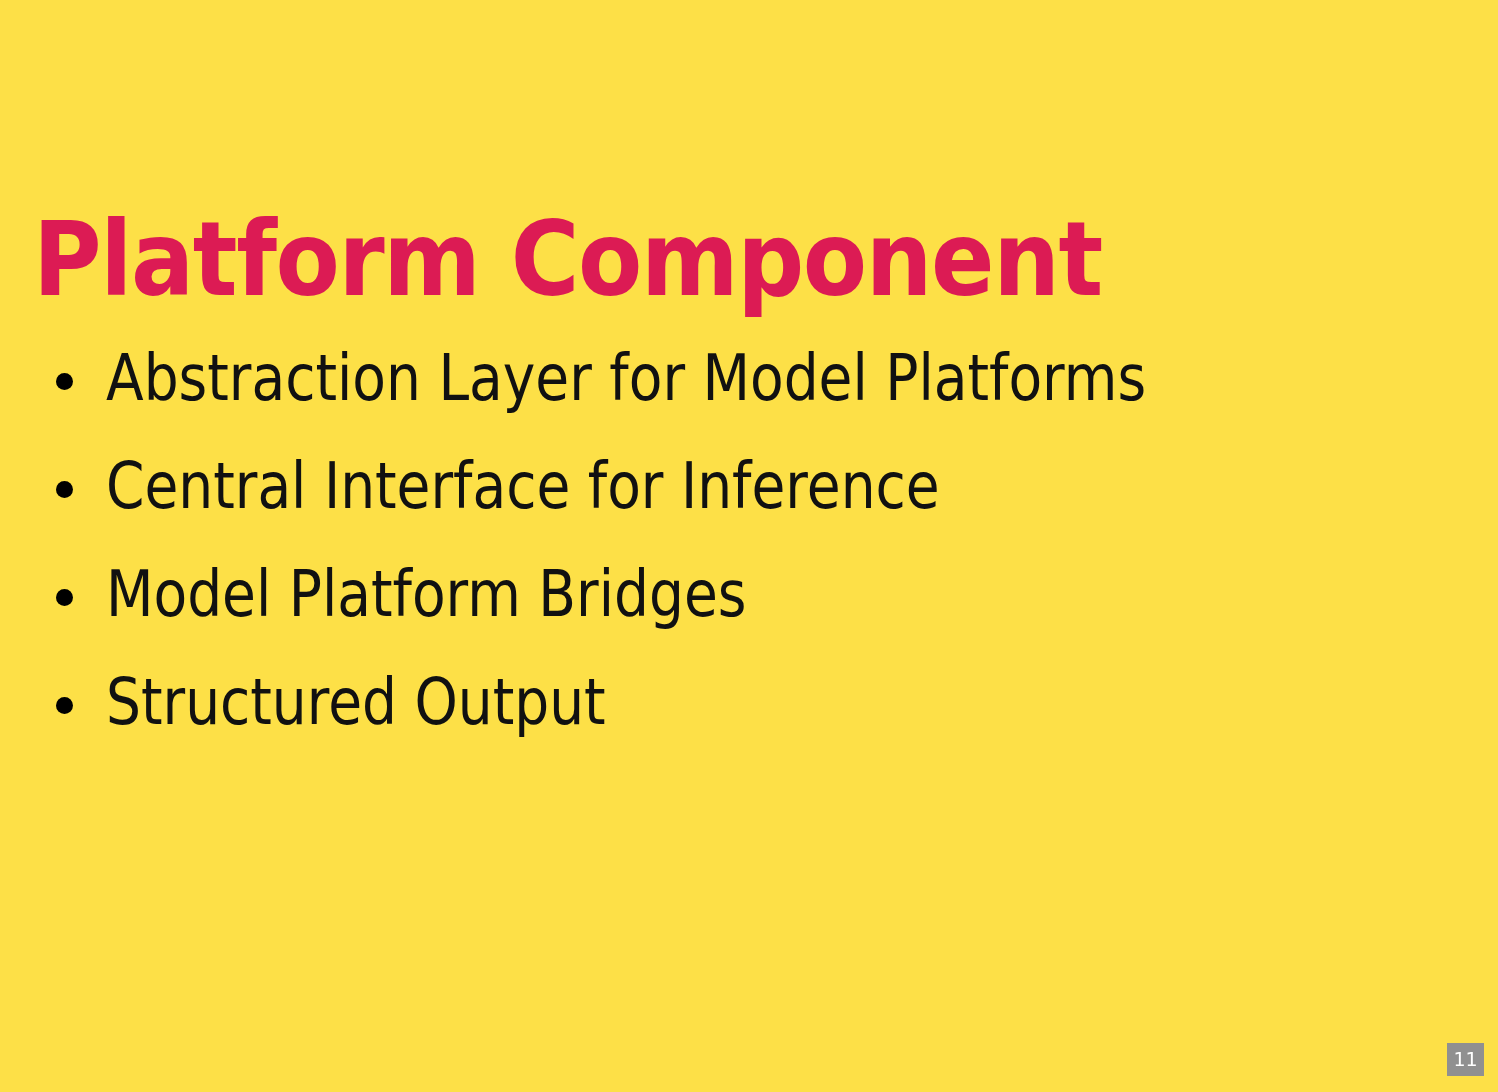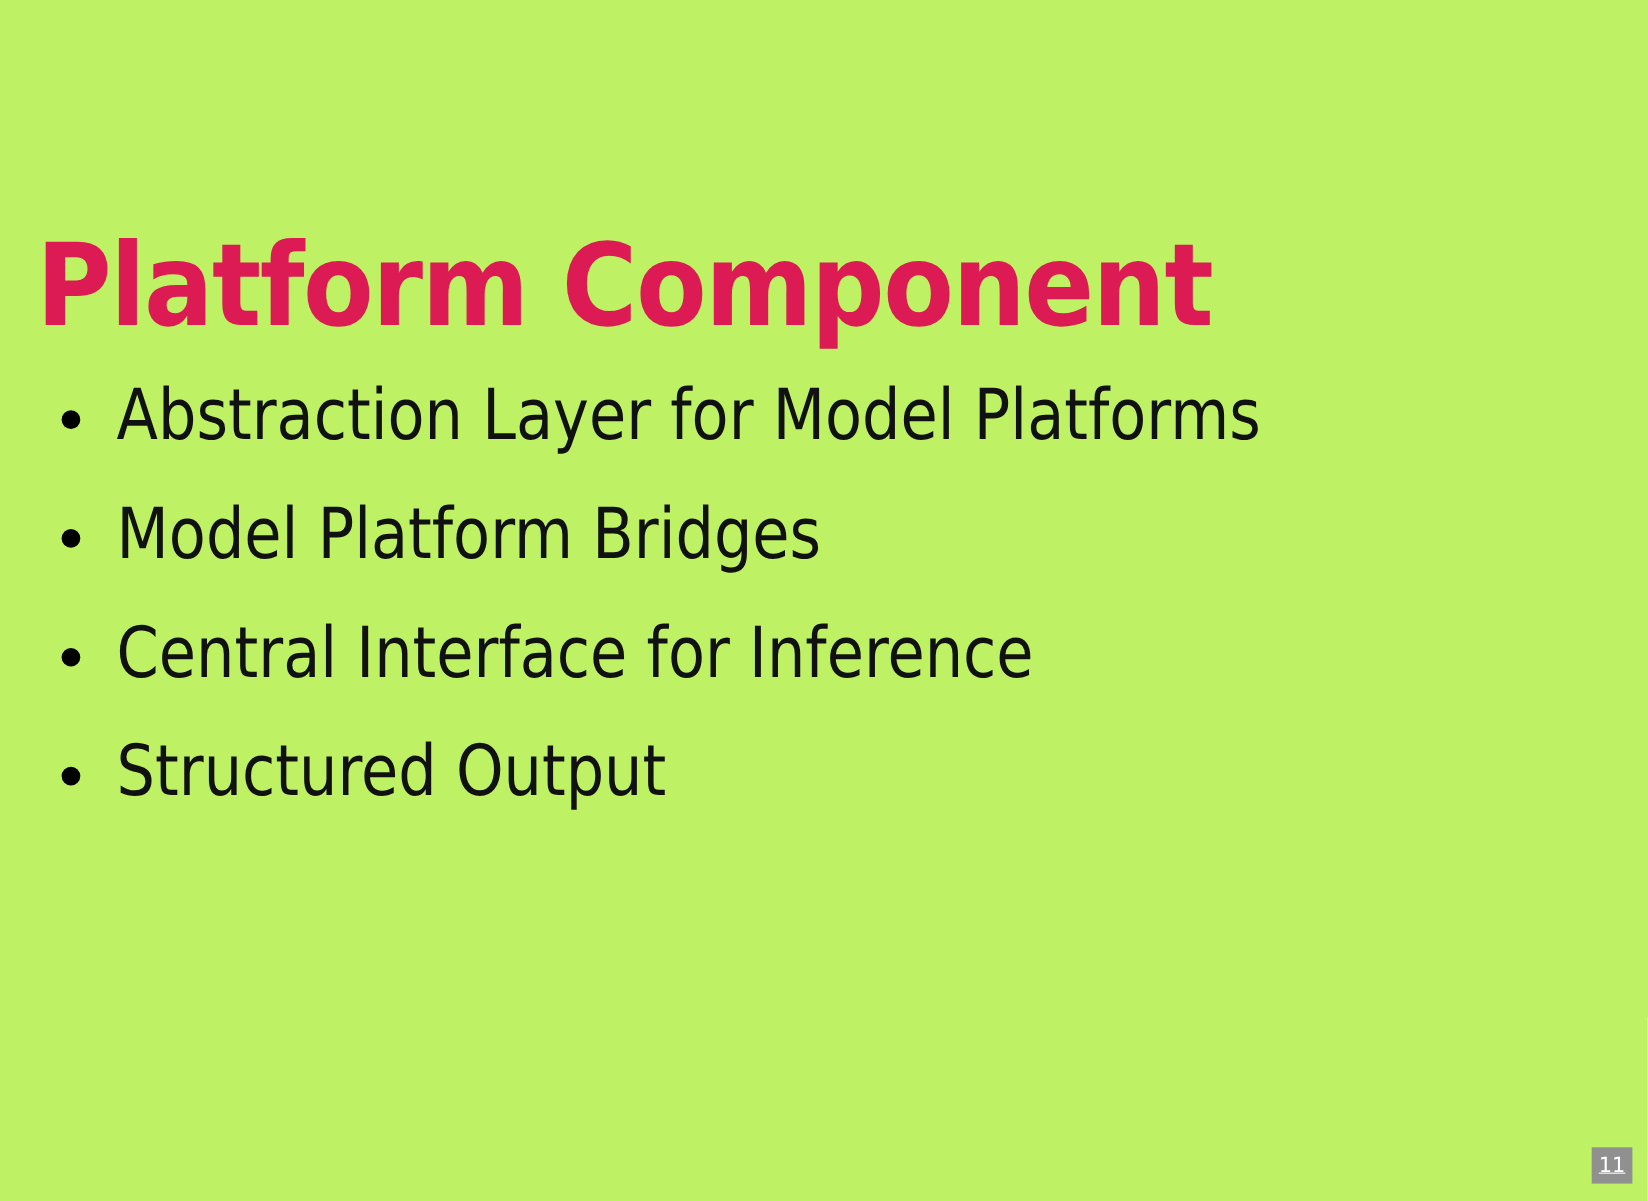--- a/index.html
+++ b/index.html
@@ -5,21 +5,21 @@
   html, body {
     margin: 0;
     padding: 0;
     background: #ffffff;
   }
 
   #slide {
     position: relative;
     width: 1498px;
     height: 1092px;
-    background: #bef264;
+    background: #fde047;
     overflow: hidden;
     font-family: "DejaVu Sans", sans-serif;
   }
 
   
   #slide-title {
     position: absolute;
     left: 33px;
     top: 137px;
     font-family: "DejaVu Sans", sans-serif;
@@ -83,45 +83,44 @@
     height: 33px;
     background: #909090;
     display: flex;
     align-items: center;
     justify-content: center;
     font-family: "DejaVu Sans", sans-serif;
     font-size: 19px;
     font-weight: 400;
     color: #ffffff;
     line-height: 1;
-    text-decoration: underline;
   }
 </style>
 </head>
 <body>
 
 <div id="slide">
 
   <h1 id="slide-title">Platform Component</h1>
 
   <ul id="bullet-list">
 
     <li class="bullet-row">
       <span class="bullet-dot"></span>
       <span class="bullet-text">Abstraction Layer for Model Platforms</span>
     </li>
 
     <li class="bullet-row">
       <span class="bullet-dot"></span>
-      <span class="bullet-text">Model Platform Bridges</span>
+      <span class="bullet-text">Central Interface for Inference</span>
     </li>
 
     <li class="bullet-row">
       <span class="bullet-dot"></span>
-      <span class="bullet-text">Central Interface for Inference</span>
+      <span class="bullet-text">Model Platform Bridges</span>
     </li>
 
 
     <li class="bullet-row">
       <span class="bullet-dot"></span>
       <span class="bullet-text">Structured Output</span>
     </li>
 
 
   </ul>

